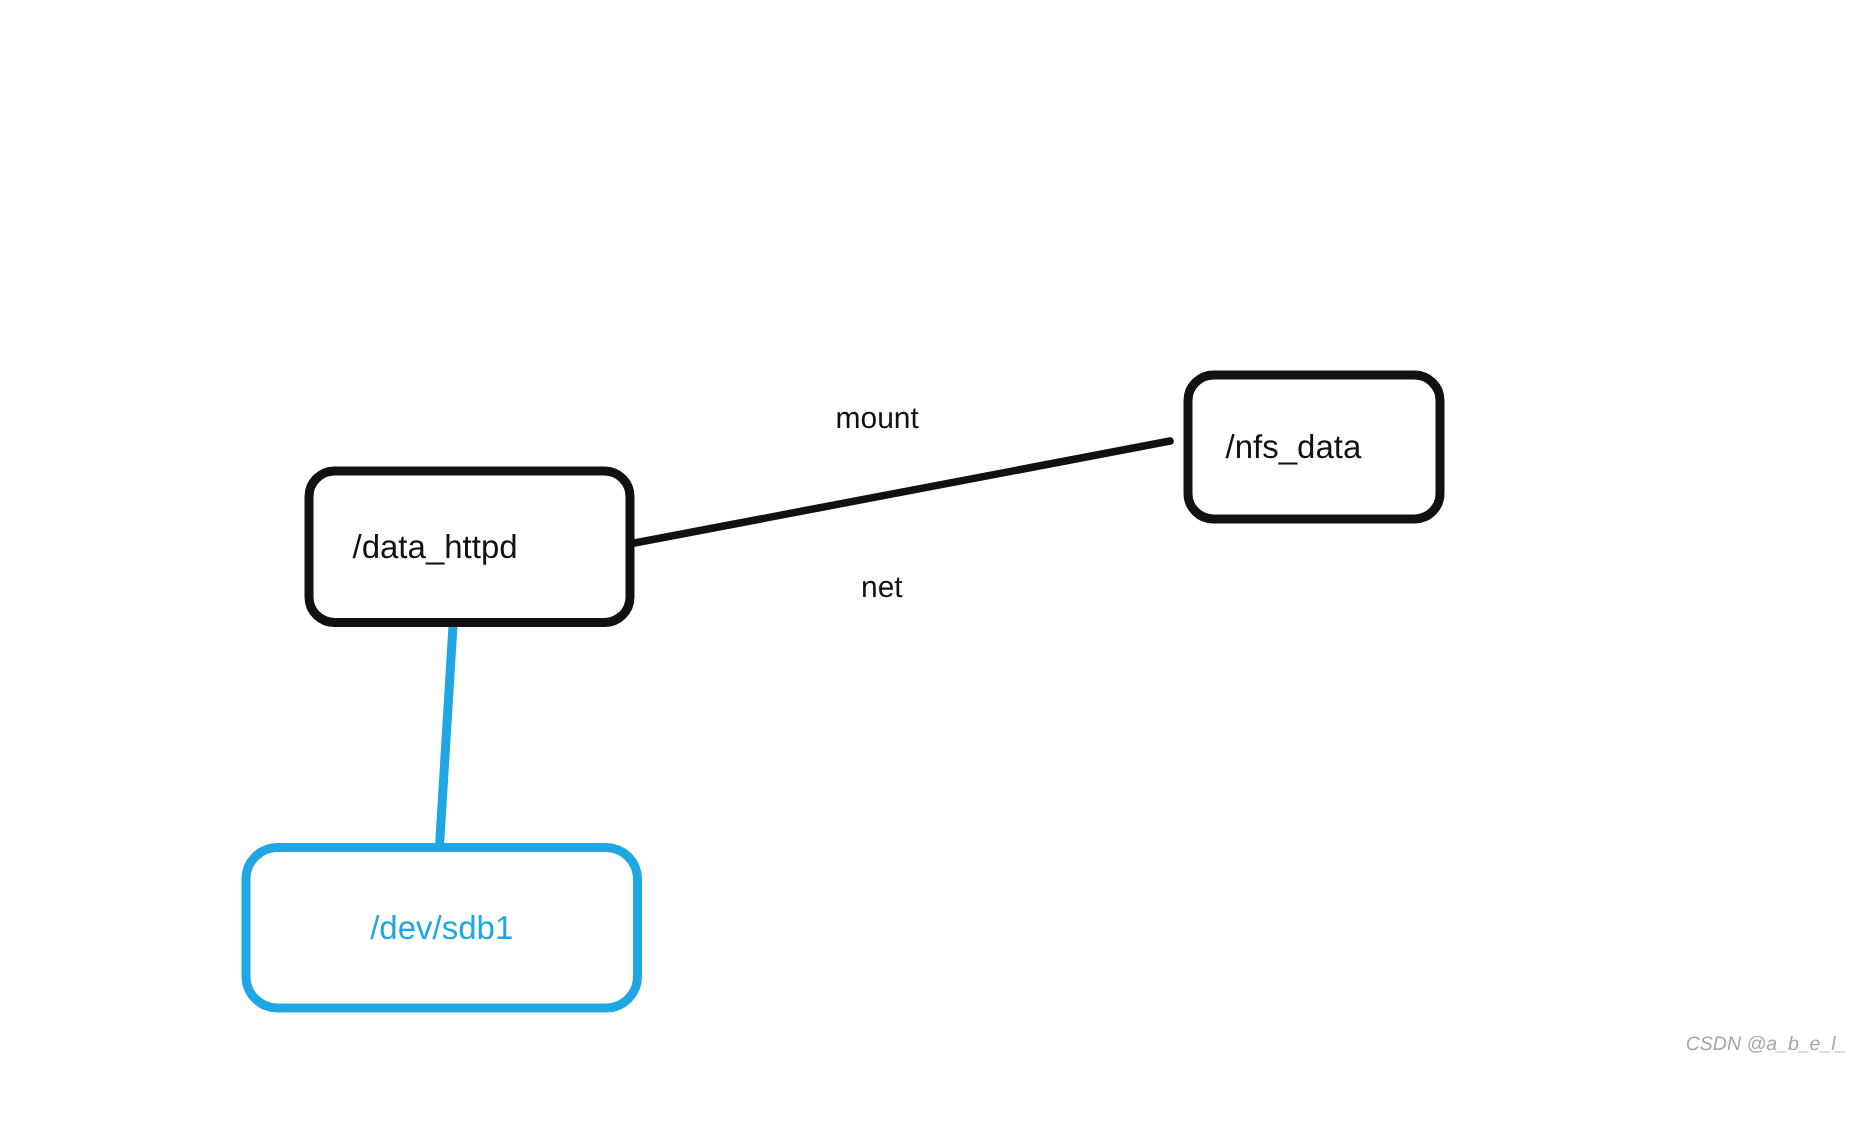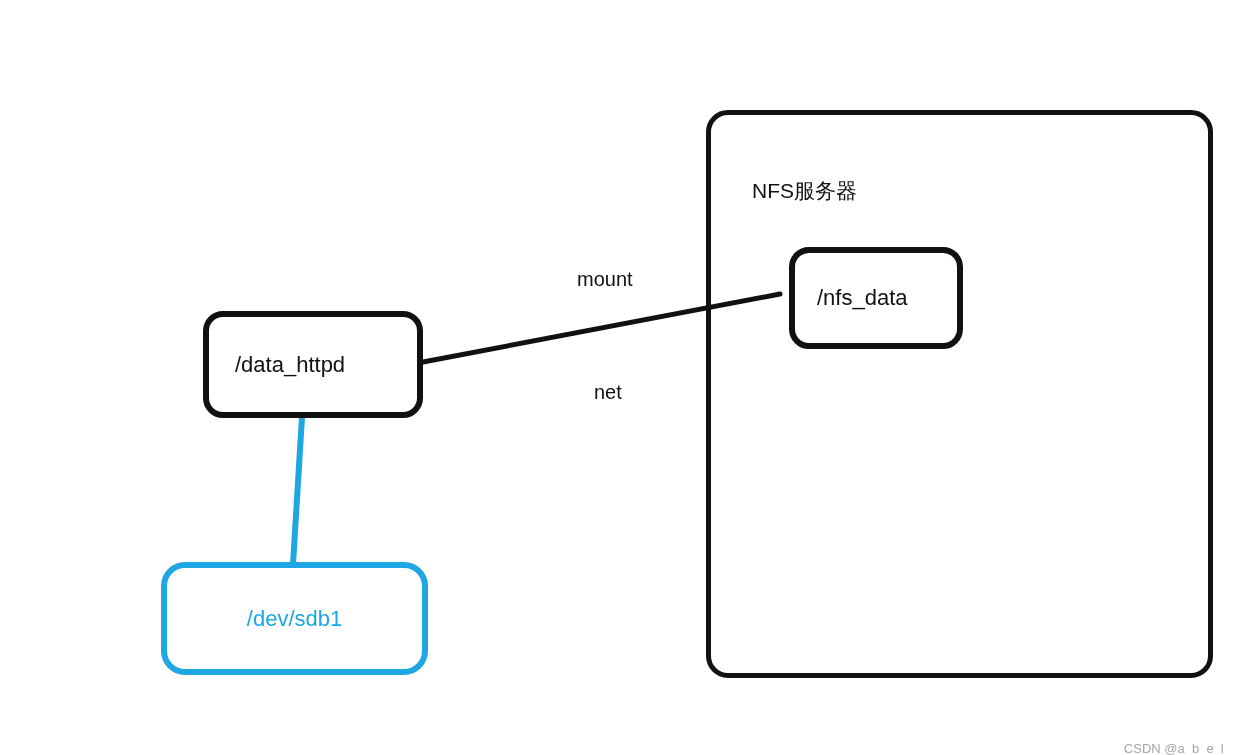--- a/index.html
+++ b/index.html
@@ -70,32 +70,32 @@
     height: 755px;
     z-index: 2;
     pointer-events: none;
   }
   .edge-label {
     position: absolute;
     font-size: 20px;
     color: #111111;
     z-index: 4;
     white-space: nowrap;
-    margin-left: 20px;
   }
   .edge-label.mount { left: 557px; top: 268px; }
   .edge-label.net   { left: 574px; top: 381px; }
   .watermark {
     position: absolute;
     right: 4px;
-    top: 741px;
+    top: 688px;
     font-size: 13px;
     color: var(--watermark-gray, #a6a6a6);
     z-index: 5;
     white-space: nowrap;
+    font-style: italic;
   }
 </style>
 </head>
 <body>
 
 <div class="canvas">
 
   <svg class="connectors" viewBox="0 0 1235 755" xmlns="http://www.w3.org/2000/svg">
     <line x1="423" y1="362" x2="780" y2="294" style="stroke: var(--line-black, #111111);" stroke-width="5" stroke-linecap="round"></line>
     <line x1="302" y1="417" x2="293" y2="564" style="stroke: var(--accent-blue, #1ea7e2);" stroke-width="6" stroke-linecap="round"></line>
@@ -103,23 +103,20 @@
 
 
   <div class="node data-httpd">
     <span>/data_httpd</span>
   </div>
 
   <div class="node dev-sdb1">
     <span>/dev/sdb1</span>
   </div>
 
-  <div class="group-box right">
-    <div class="group-label right">NFS服务器</div>
-  </div>
 
   <div class="node nfs-data">
     <span>/nfs_data</span>
   </div>
 
   <div class="edge-label mount">mount</div>
   <div class="edge-label net">net</div>
 
   <div class="watermark">CSDN @a_b_e_l_</div>
 

